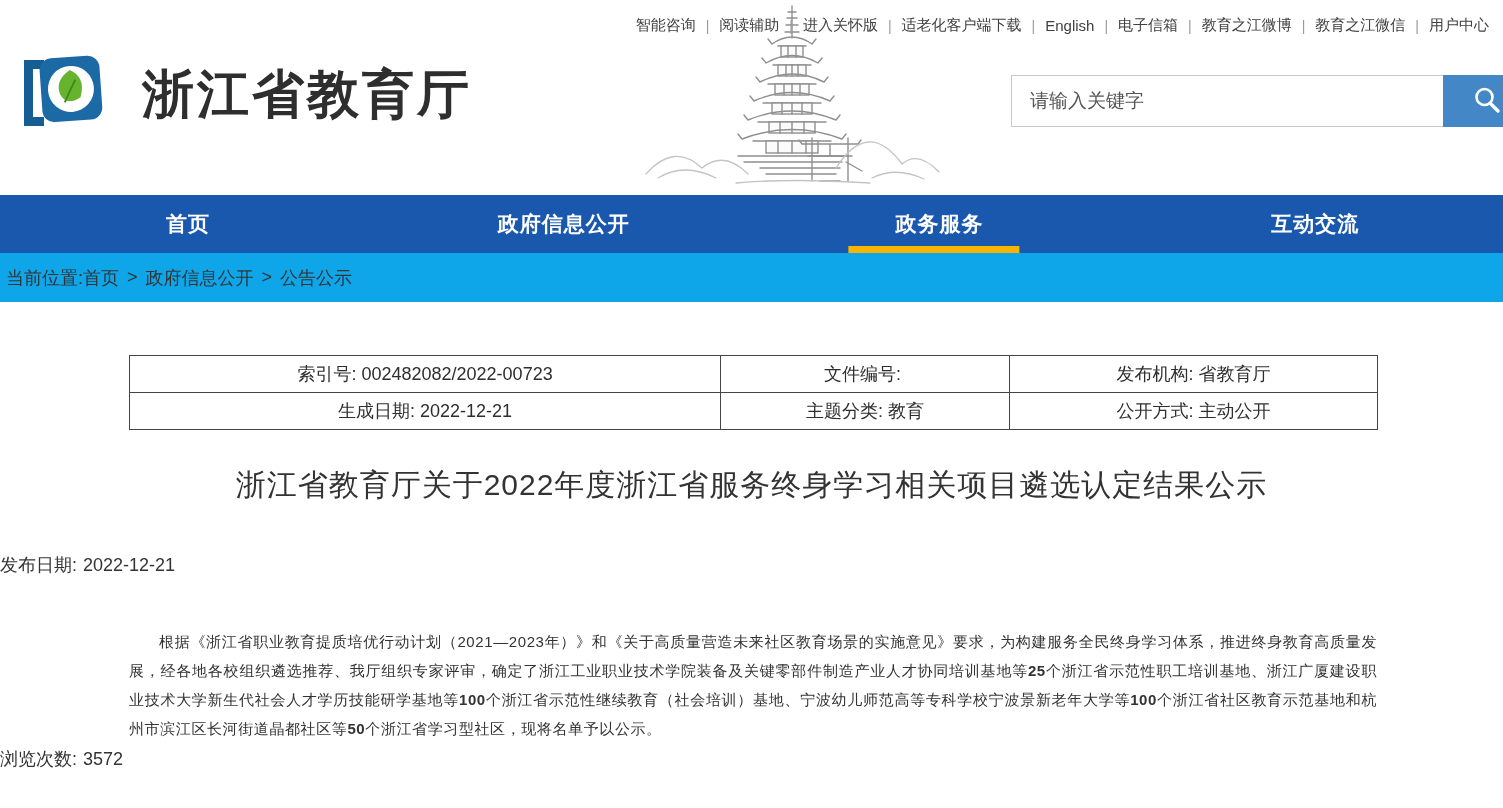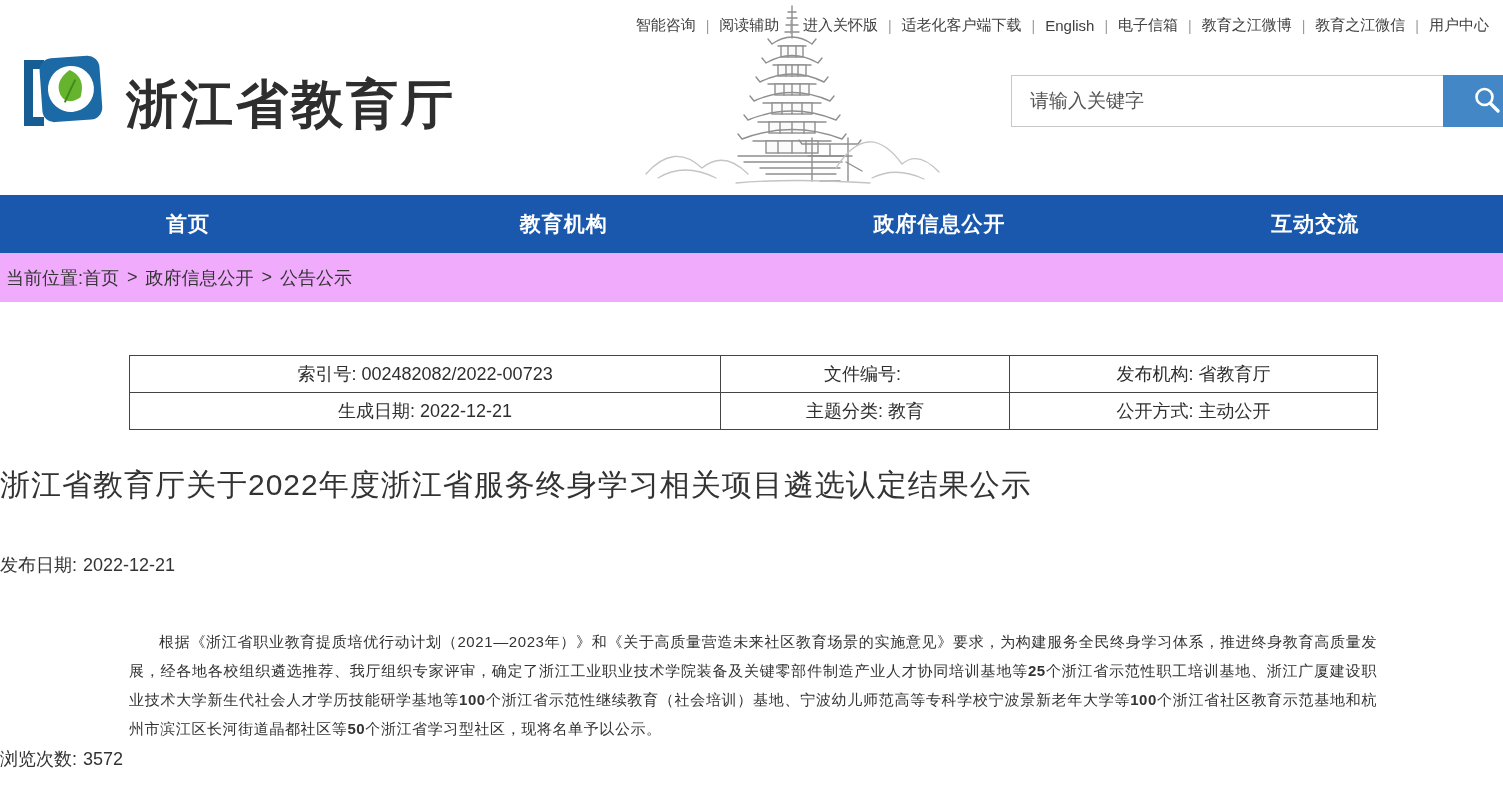--- a/index.html
+++ b/index.html
@@ -6,21 +6,21 @@
   html,body { width:1503px; height:808px; background:#ffffff; overflow:hidden;
               font-family:"Liberation Sans","DejaVu Sans",sans-serif; }
 
   
   .topbar { position:absolute; top:16px; right:14px; display:flex; align-items:center;
             font-size:15px; color:#404040; z-index:3; white-space:nowrap; }
   .topbar a { color:#404040; text-decoration:none; cursor:pointer; }
   .topbar .sep { color:#9a9a9a; margin:0 10px; font-size:14px; }
 
   
-  .brand { position:absolute; left:14px; top:50px; display:flex; align-items:flex-end; z-index:2; }
+  .brand { position:absolute; left:14px; top:50px; display:flex; align-items:center; z-index:2;gap:16px; }
   .brand .site-name { font-family:"DejaVu Serif","Liberation Serif",serif; font-weight:bold;
                       font-size:52px; color:#2e2e2e; letter-spacing:3px; margin-left:20px; }
 
   
   .pagoda { position:absolute; left:640px; top:2px; width:305px; height:183px; z-index:1; }
 
   
   .search-box { position:absolute; left:1011px; top:75px; width:520px; height:52px; display:flex; z-index:2; }
   .search-box input { flex:1; height:52px; border:1px solid #c9c9c9; border-right:none;
                       font-size:19px; color:#444; padding:0 18px; outline:none;
@@ -32,33 +32,33 @@
   
   .mainnav { position:absolute; left:0; top:195px; width:1503px; height:58px; background:#1a58ae; z-index:2; }
   .mainnav ul { list-style:none; display:flex; height:100%; }
   .mainnav li { flex:1; position:relative; display:flex; align-items:center; justify-content:center;
                 cursor:pointer; }
   .mainnav li span.lbl { color:#ffffff; font-size:21px; font-weight:bold; letter-spacing:1px; }
   .active-underline { position:absolute; bottom:0; left:50%; transform:translateX(-53%);
                       width:171px; height:7px; background:#f8b500; }
 
   
-  .breadcrumb { position:absolute; left:0; top:253px; width:1503px; height:49px; background:#f0abfc;
+  .breadcrumb { position:absolute; left:0; top:253px; width:1503px; height:49px; background:#0ea5e9;
                 display:flex; align-items:center; font-size:18px; color:#333; padding-left:6px; }
   .breadcrumb a { color:#333; text-decoration:none; cursor:pointer; }
   .breadcrumb .bc-sep { margin:0 8px; color:#333; }
 
   
   .doc-table { position:absolute; left:129px; top:355px; width:1249px; border-collapse:collapse; }
   .doc-table td { border:1px solid #454545; height:37px; text-align:center; font-size:18px;
                   color:#2e2e2e; padding:0 6px; }
   .doc-table td .val { margin-left:5px; }
 
   
-  .article-title { position:absolute; left:0; top:465px; width:1503px; 
+  .article-title { position:absolute; left:0; top:465px; width:1503px; text-align:center;
                    font-size:30px; font-weight:500; color:#333; letter-spacing:1px; }
   .article-meta { position:absolute; left:0; top:553px; width:1503px; display:flex;
                   justify-content:center; gap:170px; font-size:18px; color:#333;flex-direction:column; }
   .article-meta .grp { white-space:nowrap; }
   .article-meta .v { margin-left:6px; }
   .font-sizer a { color:#333; text-decoration:none; cursor:pointer; margin:0 5px; }
   .font-sizer .bracket { margin:0 2px; }
 
   .article-body { position:absolute; left:129px; top:627px; width:1248px; font-size:15px;
                   line-height:29px; color:#333; text-align:justify; text-indent:2em;
@@ -158,24 +158,25 @@
     </span>
   </button>
 </div>
 
 <nav class="mainnav">
   <ul>
     <li>
       <span class="lbl">首页</span>
     </li>
     <li>
-      <span class="lbl">教育机构</span>
-    </li>
-    <li>
       <span class="lbl">政府信息公开</span>
+    </li>
+    <li>
+      <span class="lbl">政务服务</span>
+      <span class="active-underline"></span>
     </li>
     <li>
       <span class="lbl">互动交流</span>
     </li>
   </ul>
 </nav>
 
 <div class="breadcrumb">
   <span>当前位置:</span>
     <a>首页</a>

